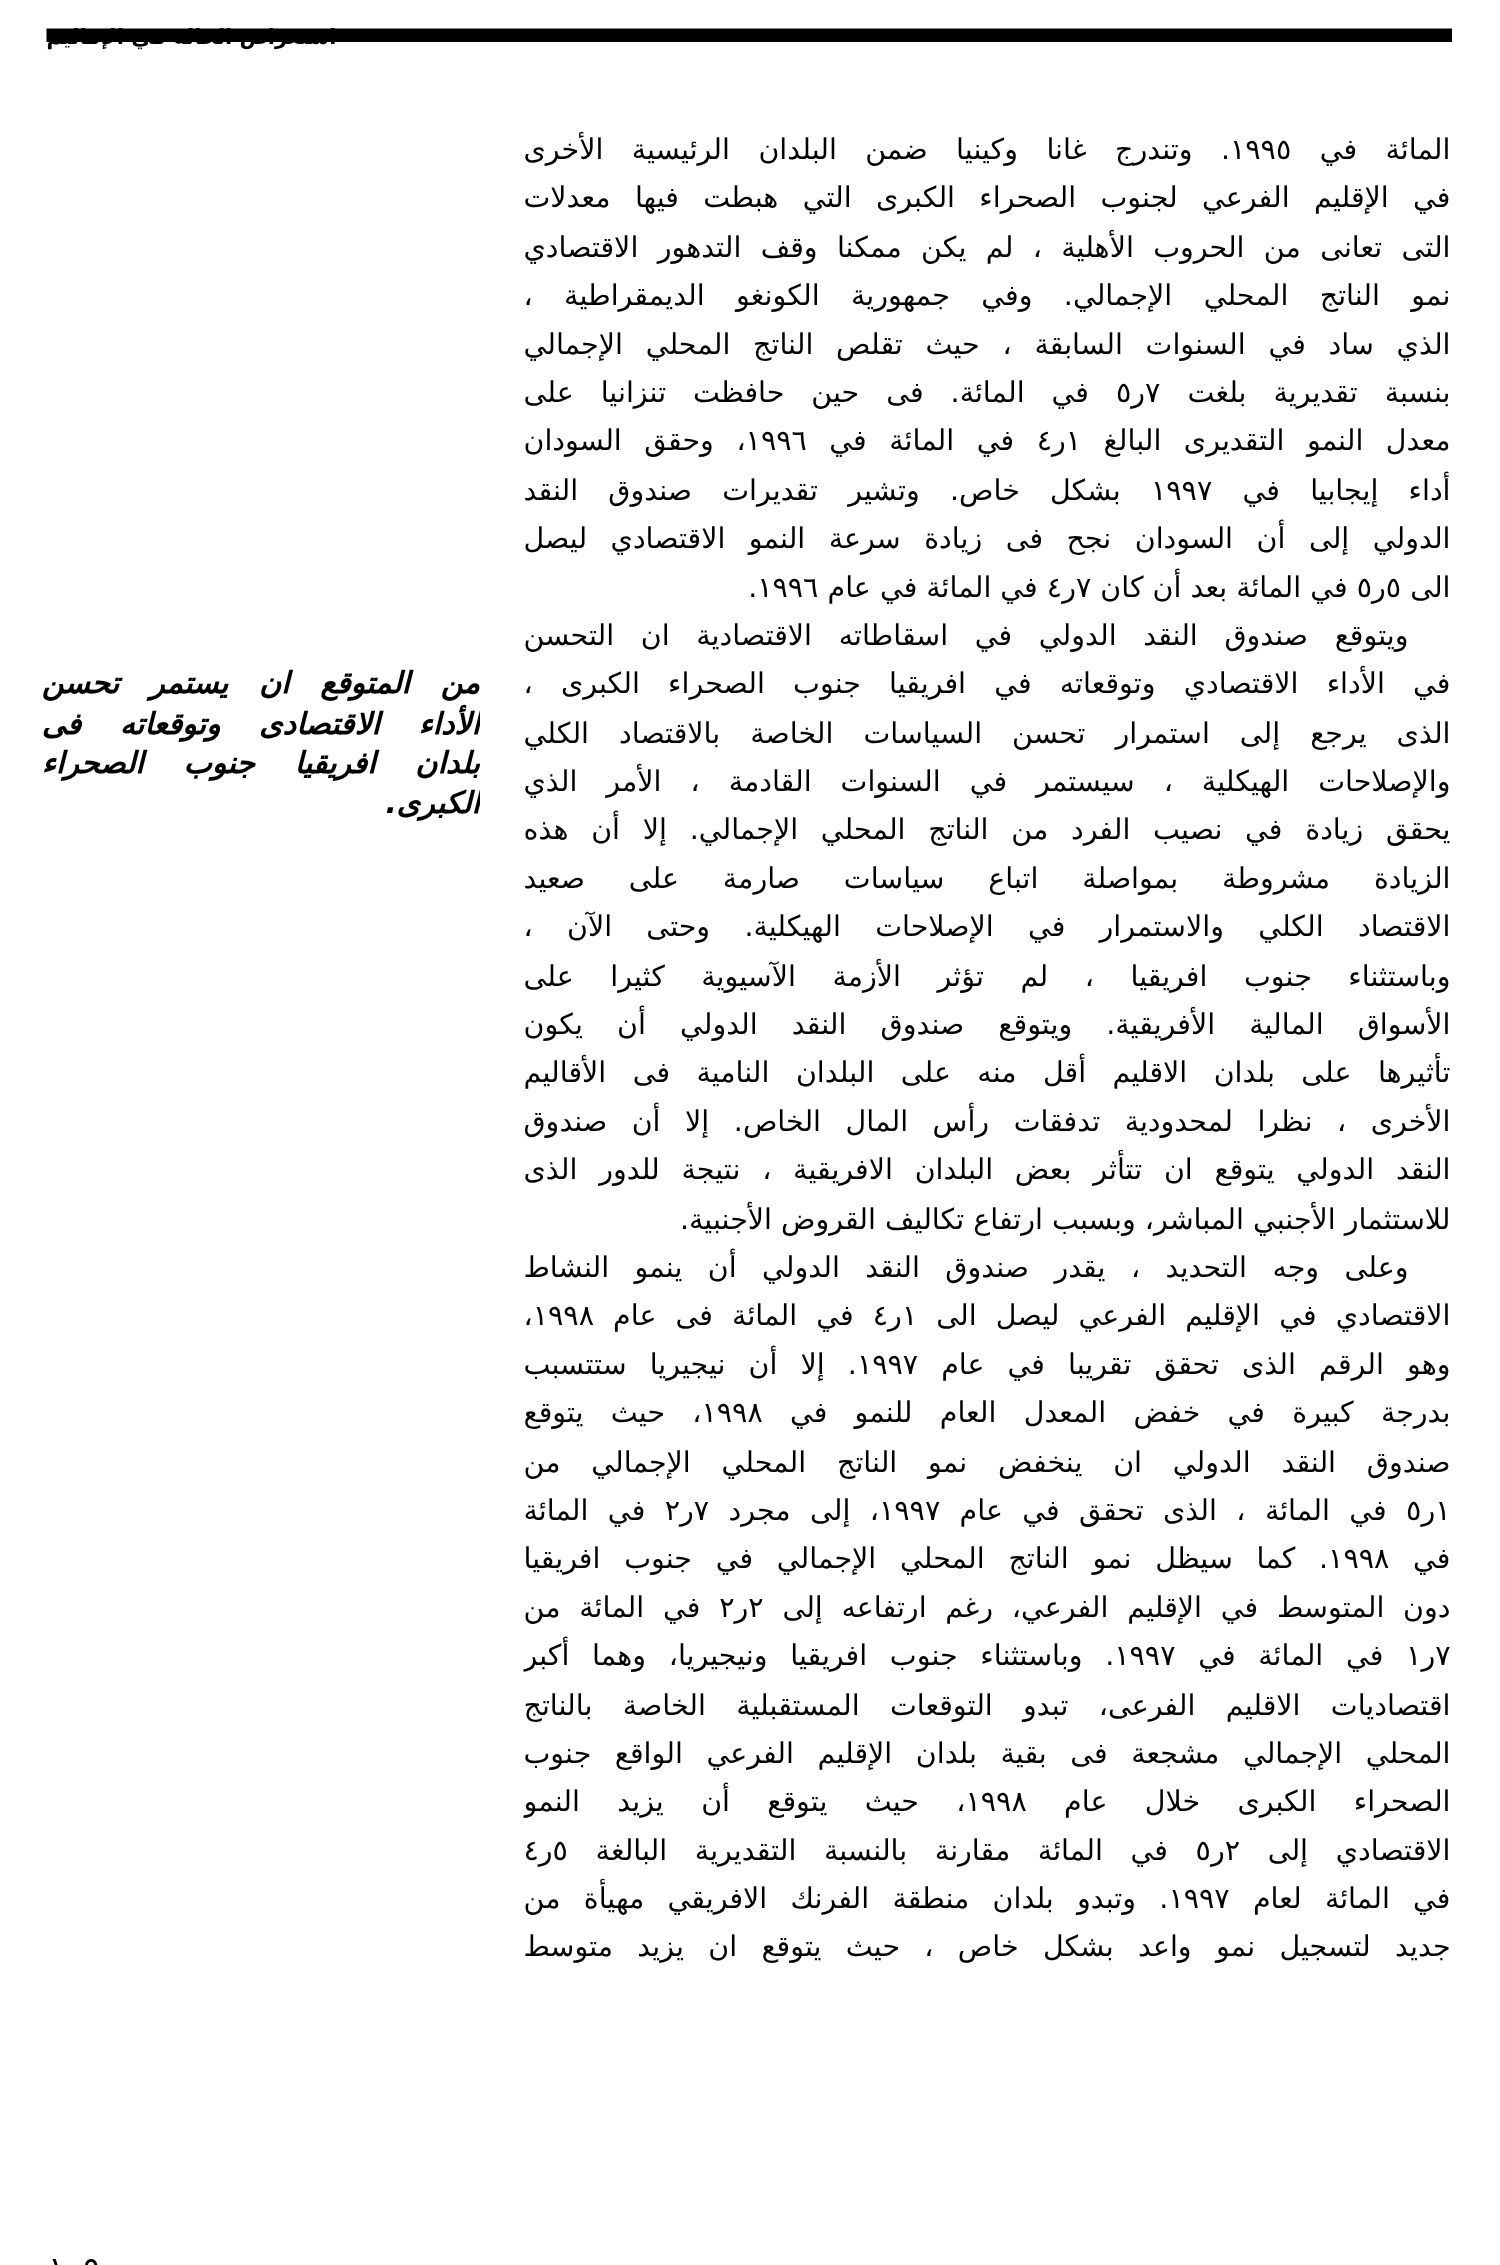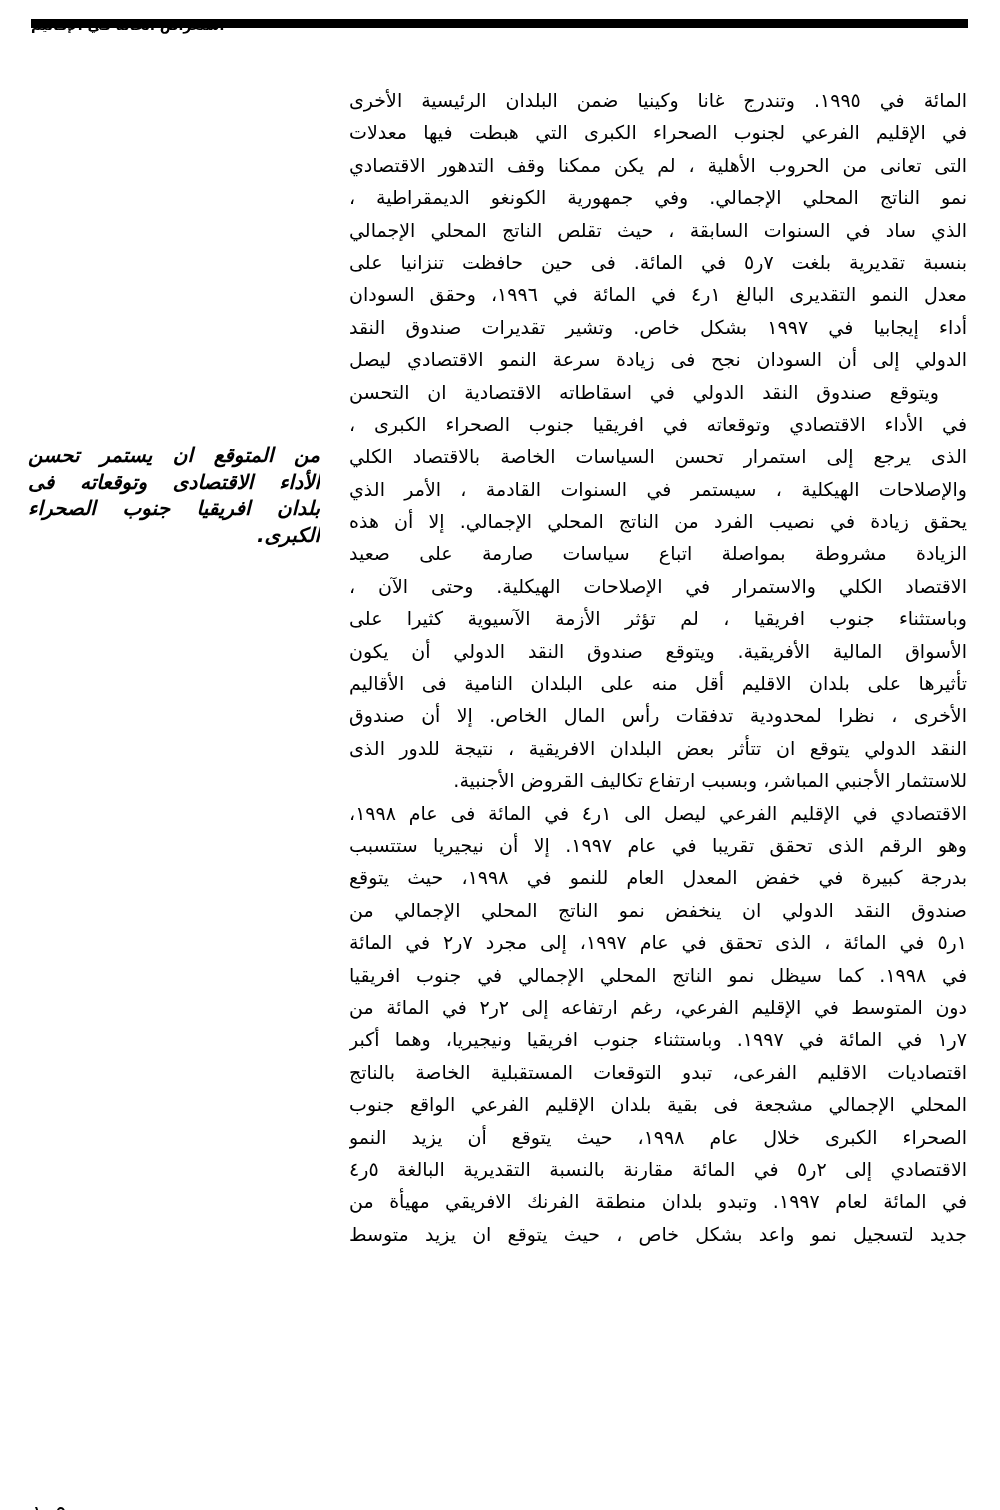--- a/index.html
+++ b/index.html
@@ -110,33 +110,35 @@
 <main class="main-column">
   <span class="line">المائة في ١٩٩٥. وتندرج غانا وكينيا ضمن البلدان الرئيسية الأخرى</span>
   <span class="line">في الإقليم الفرعي لجنوب الصحراء الكبرى التي هبطت فيها معدلات</span>
   <span class="line">التى تعانى من الحروب الأهلية ، لم يكن ممكنا وقف التدهور الاقتصادي</span>
   <span class="line">نمو الناتج المحلي الإجمالي. وفي جمهورية الكونغو الديمقراطية ،</span>
   <span class="line">الذي ساد في السنوات السابقة ، حيث تقلص الناتج المحلي الإجمالي</span>
   <span class="line">بنسبة تقديرية بلغت ٧ر٥ في المائة. فى حين حافظت تنزانيا على</span>
   <span class="line">معدل النمو التقديرى البالغ ١ر٤ في المائة في ١٩٩٦، وحقق السودان</span>
   <span class="line">أداء إيجابيا في ١٩٩٧ بشكل خاص. وتشير تقديرات صندوق النقد</span>
   <span class="line">الدولي إلى أن السودان نجح فى زيادة سرعة النمو الاقتصادي ليصل</span>
+  <span class="line last">الى ٥ر٥ في المائة بعد أن كان ٧ر٤ في المائة في عام ١٩٩٦.</span>
   <span class="line indent">ويتوقع صندوق النقد الدولي في اسقاطاته الاقتصادية ان التحسن</span>
   <span class="line">في الأداء الاقتصادي وتوقعاته في افريقيا جنوب الصحراء الكبرى ،</span>
   <span class="line">الذى يرجع إلى استمرار تحسن السياسات الخاصة بالاقتصاد الكلي</span>
   <span class="line">والإصلاحات الهيكلية ، سيستمر في السنوات القادمة ، الأمر الذي</span>
   <span class="line">يحقق زيادة في نصيب الفرد من الناتج المحلي الإجمالي. إلا أن هذه</span>
   <span class="line">الزيادة مشروطة بمواصلة اتباع سياسات صارمة على صعيد</span>
   <span class="line">الاقتصاد الكلي والاستمرار في الإصلاحات الهيكلية. وحتى الآن ،</span>
   <span class="line">وباستثناء جنوب افريقيا ، لم تؤثر الأزمة الآسيوية كثيرا على</span>
   <span class="line">الأسواق المالية الأفريقية. ويتوقع صندوق النقد الدولي أن يكون</span>
   <span class="line">تأثيرها على بلدان الاقليم أقل منه على البلدان النامية فى الأقاليم</span>
   <span class="line">الأخرى ، نظرا لمحدودية تدفقات رأس المال الخاص. إلا أن صندوق</span>
   <span class="line">النقد الدولي يتوقع ان تتأثر بعض البلدان الافريقية ، نتيجة للدور الذى</span>
   <span class="line last">للاستثمار الأجنبي المباشر، وبسبب ارتفاع تكاليف القروض الأجنبية.</span>
+  <span class="line indent">وعلى وجه التحديد ، يقدر صندوق النقد الدولي أن ينمو النشاط</span>
   <span class="line">الاقتصادي في الإقليم الفرعي ليصل الى ١ر٤ في المائة فى عام ١٩٩٨،</span>
   <span class="line">وهو الرقم الذى تحقق تقريبا في عام ١٩٩٧. إلا أن نيجيريا ستتسبب</span>
   <span class="line">بدرجة كبيرة في خفض المعدل العام للنمو في ١٩٩٨، حيث يتوقع</span>
   <span class="line">صندوق النقد الدولي ان ينخفض نمو الناتج المحلي الإجمالي من</span>
   <span class="line">١ر٥ في المائة ، الذى تحقق في عام ١٩٩٧، إلى مجرد ٧ر٢ في المائة</span>
   <span class="line">في ١٩٩٨. كما سيظل نمو الناتج المحلي الإجمالي في جنوب افريقيا</span>
   <span class="line">دون المتوسط في الإقليم الفرعي، رغم ارتفاعه إلى ٢ر٢ في المائة من</span>
   <span class="line">٧ر١ في المائة في ١٩٩٧. وباستثناء جنوب افريقيا ونيجيريا، وهما أكبر</span>
   <span class="line">اقتصاديات الاقليم الفرعى، تبدو التوقعات المستقبلية الخاصة بالناتج</span>
   <span class="line">المحلي الإجمالي مشجعة فى بقية بلدان الإقليم الفرعي الواقع جنوب</span>

